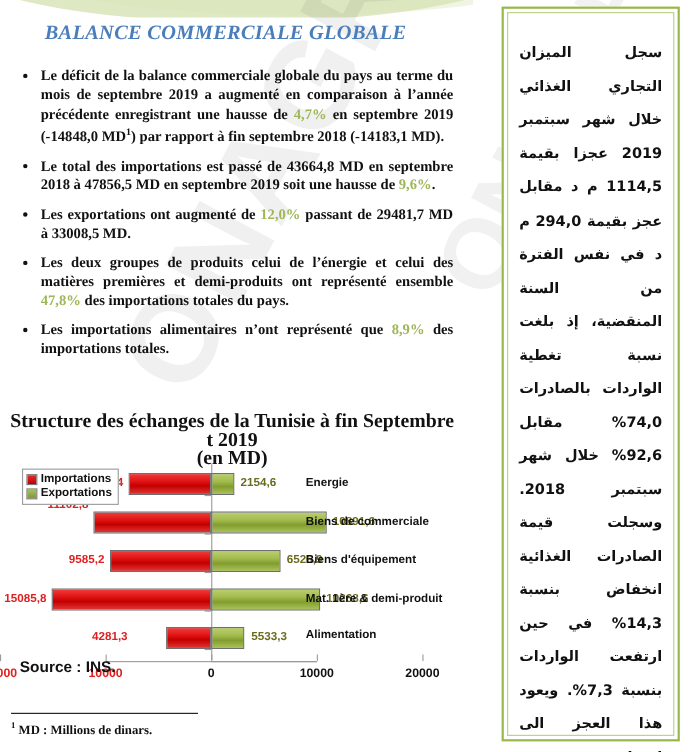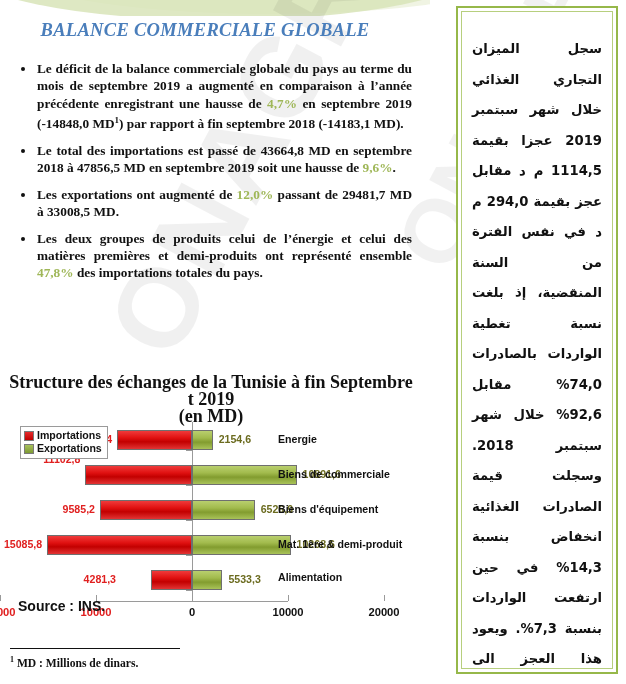--- a/index.html
+++ b/index.html
@@ -199,20 +199,21 @@
 
 <div class="left-col">
 
   <div class="doc-title">BALANCE COMMERCIALE GLOBALE</div>
 
   <ul class="bullets" id="bullet-list">
       <li><span>Le déficit de la balance commerciale globale du pays au terme du mois de septembre 2019 a augmenté en comparaison à l’année précédente enregistrant une hausse de </span><span class="hl">4,7%</span><span> en septembre 2019 (-14848,0 MD</span><sup>1</sup><span>) par rapport à fin septembre 2018 (-14183,1 MD).</span></li>
       <li><span>Le total des importations est passé de 43664,8 MD en septembre 2018 à 47856,5 MD en septembre 2019 soit une hausse de </span><span class="hl">9,6%</span><span>.</span></li>
       <li><span>Les exportations ont augmenté de </span><span class="hl">12,0%</span><span> passant de 29481,7 MD à 33008,5 MD.</span></li>
       <li><span>Les deux groupes de produits celui de l’énergie et celui des matières premières et demi-produits ont représenté ensemble </span><span class="hl">47,8%</span><span> des importations totales du pays.</span></li>
+      <li><span>Les importations alimentaires n’ont représenté que </span><span class="hl">8,9%</span><span> des importations totales.</span></li>
     </ul>
 
   <div class="chart-title">
     <span>Structure des échanges de la Tunisie à fin Septembre t 2019</span><br>
     <span>(en MD)</span>
   </div>
 
   <div class="chart-area">
 
     <div class="legend-box">

